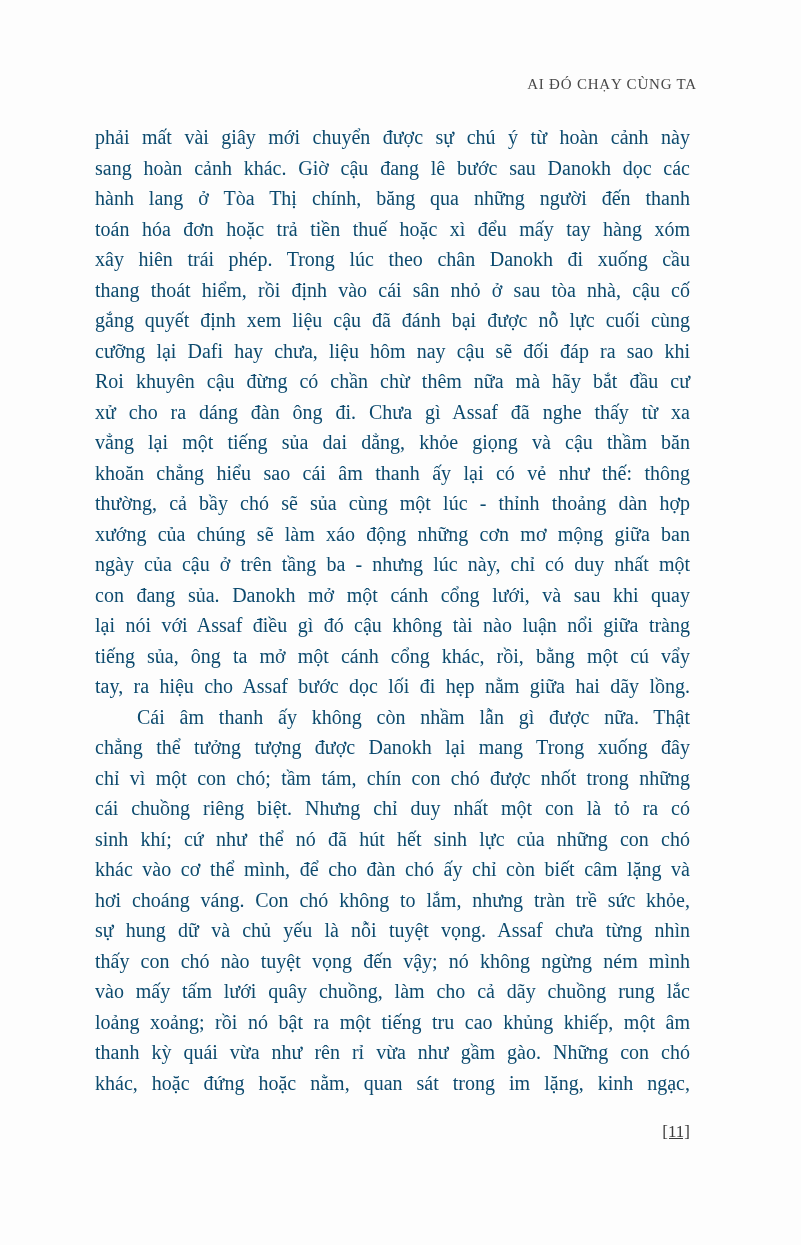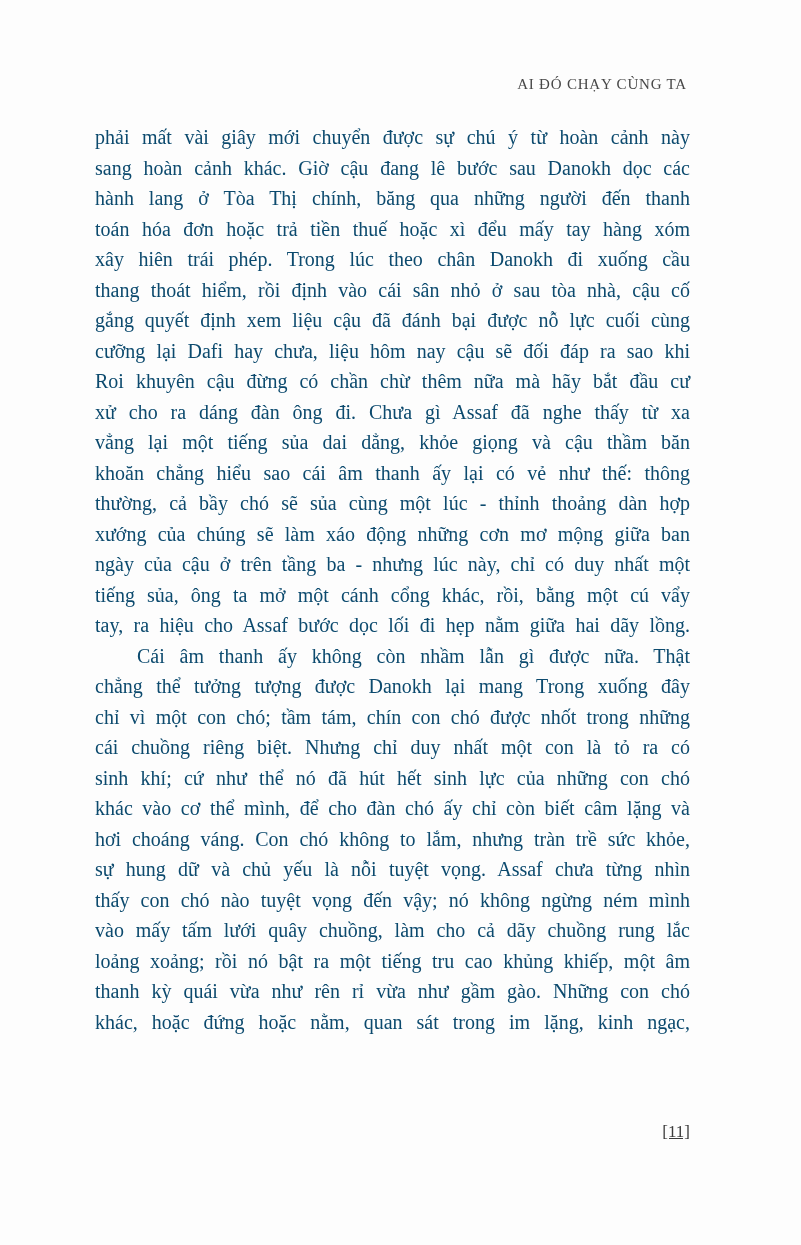--- a/index.html
+++ b/index.html
@@ -12,21 +12,21 @@
     width: 801px;
     height: 1245px;
     background: #fdfdfd;
     font-family: "Liberation Serif", "DejaVu Serif", serif;
     overflow: hidden;
   }
   .running-header {
     position: absolute;
     top: 76px;
     left: 95px;
-    right: 114px;
+    right: 104px;
     text-align: right;
     font-size: 15px;
     letter-spacing: 0.8px;
     color: #474747;
   }
   .body-text {
     position: absolute;
     top: 122px;
     left: 95px;
     width: 595px;
@@ -73,20 +73,22 @@
       <div class="line">thang thoát hiểm, rồi định vào cái sân nhỏ ở sau tòa nhà, cậu cố</div>
       <div class="line">gắng quyết định xem liệu cậu đã đánh bại được nỗ lực cuối cùng</div>
       <div class="line">cưỡng lại Dafi hay chưa, liệu hôm nay cậu sẽ đối đáp ra sao khi</div>
       <div class="line">Roi khuyên cậu đừng có chần chừ thêm nữa mà hãy bắt đầu cư</div>
       <div class="line">xử cho ra dáng đàn ông đi. Chưa gì Assaf đã nghe thấy từ xa</div>
       <div class="line">vẳng lại một tiếng sủa dai dẳng, khỏe giọng và cậu thầm băn</div>
       <div class="line">khoăn chẳng hiểu sao cái âm thanh ấy lại có vẻ như thế: thông</div>
       <div class="line">thường, cả bầy chó sẽ sủa cùng một lúc - thỉnh thoảng dàn hợp</div>
       <div class="line">xướng của chúng sẽ làm xáo động những cơn mơ mộng giữa ban</div>
       <div class="line">ngày của cậu ở trên tầng ba - nhưng lúc này, chỉ có duy nhất một</div>
+      <div class="line">con đang sủa. Danokh mở một cánh cổng lưới, và sau khi quay</div>
+      <div class="line">lại nói với Assaf điều gì đó cậu không tài nào luận nổi giữa tràng</div>
       <div class="line">tiếng sủa, ông ta mở một cánh cổng khác, rồi, bằng một cú vẩy</div>
       <div class="line">tay, ra hiệu cho Assaf bước dọc lối đi hẹp nằm giữa hai dãy lồng.</div>
     </div>
 
     <div class="para">
       <div class="line indent">Cái âm thanh ấy không còn nhầm lẫn gì được nữa. Thật</div>
       <div class="line">chẳng thể tưởng tượng được Danokh lại mang Trong xuống đây</div>
       <div class="line">chỉ vì một con chó; tầm tám, chín con chó được nhốt trong những</div>
       <div class="line">cái chuồng riêng biệt. Nhưng chỉ duy nhất một con là tỏ ra có</div>
       <div class="line">sinh khí; cứ như thể nó đã hút hết sinh lực của những con chó</div>

